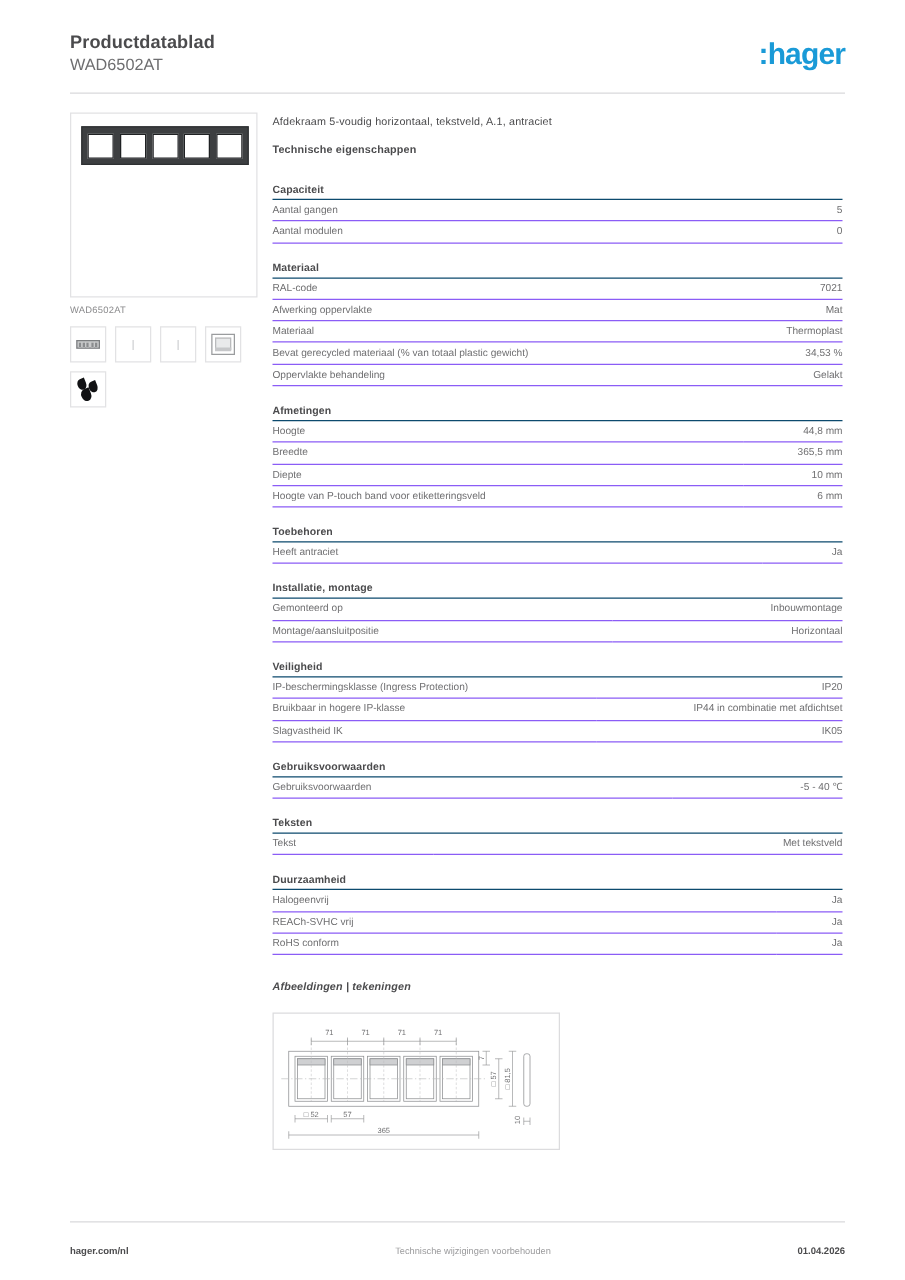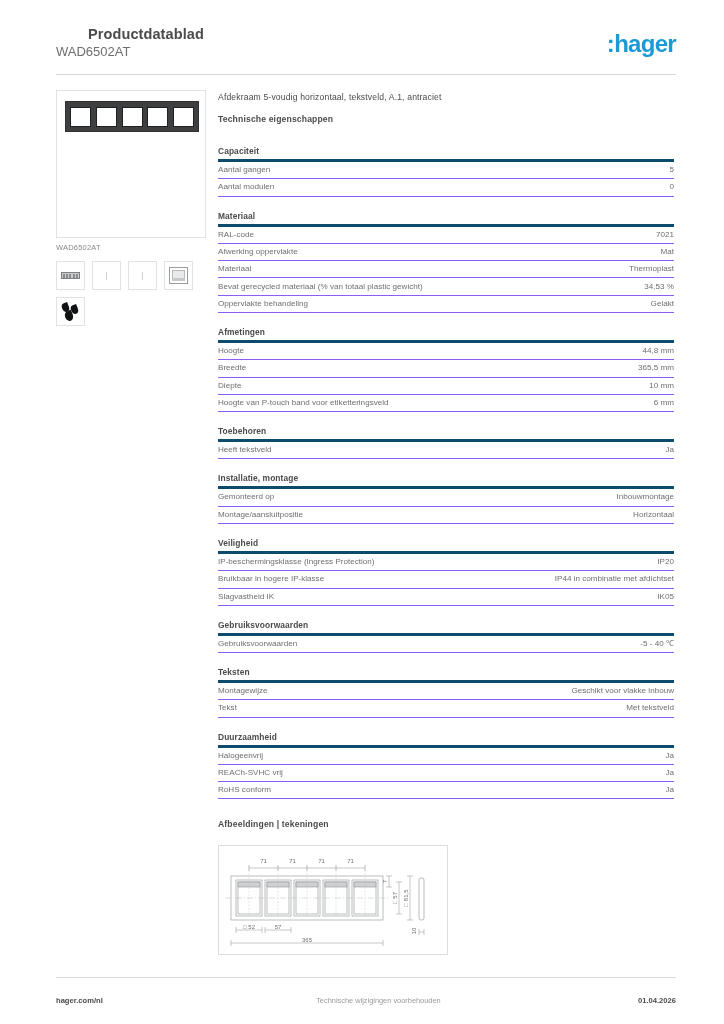--- a/index.html
+++ b/index.html
@@ -15,21 +15,21 @@
     -webkit-font-smoothing: antialiased;
   }
   .page { position: absolute; inset: 0; }
 
   
   .header {
     position: absolute; left: 56px; top: 26px; right: 48px; height: 46px;
   }
   .doc-title {
     font-size: 14.5px; font-weight: bold; color: #4b4b4d;
-    letter-spacing: .1px; line-height: 17px; margin-left: 32px;
+    letter-spacing: .1px; line-height: 17px;
   }
   .doc-ref {
     font-size: 13px; font-weight: normal; color: #6e6e70;
     line-height: 16px; margin-top: 1px;
   }
   .logo {
     position: absolute; right: 0; top: 5px;
     font-size: 24px; font-weight: bold; letter-spacing: -0.7px;
     color: #1a9ad7; line-height: 26px;
   }
@@ -108,37 +108,37 @@
     letter-spacing: .15px; margin-bottom: 12px;
   }
   .section-title-lg {
     font-size: 8.6px; font-weight: bold; color: #4b4b4d;
     letter-spacing: .15px; margin-bottom: 22px;
   }
   .group { margin-bottom: 14px; }
   .group-title {
     font-size: 8.4px; font-weight: bold; color: #4b4b4d;
     letter-spacing: .1px; padding-bottom: 3px;
-    border-bottom: 3px solid #0c4a6e;
+    border-bottom: 1px solid #0c4a6e;
   }
   table.spec { width: 100%; border-collapse: collapse; }
   table.spec td {
     font-size: 8.1px; color: #6f6f71;
     padding: 3.1px 0 3.2px;
     border-bottom: 1px solid #8b5cf6;
     line-height: 10px;
   }
   table.spec td.k { text-align: left; }
   table.spec td.v { text-align: right; white-space: nowrap; }
 
   
   .draw-wrap { margin-top: 20px; }
   .draw-title {
     font-size: 8.6px; font-weight: bold; color: #4b4b4d;
-    letter-spacing: .15px; margin-bottom: 16px;
+    letter-spacing: .15px; margin-bottom: 16px; font-style: italic;
   }
   .draw-box {
     width: 230px; height: 110px;
     border: 1px solid #dcdcde; background: #fff;
     position: relative;
   }
   .draw-box svg { display: block; }
 
   
   .footer-rule {
@@ -278,21 +278,21 @@
                 <td class="v">6 mm</td>
               </tr>
             </tbody>
           </table>
         </div>
         <div class="group">
           <div class="group-title">Toebehoren</div>
           <table class="spec">
             <tbody>
               <tr>
-                <td class="k">Heeft tekstveld</td>
+                <td class="k">Heeft antraciet</td>
                 <td class="v">Ja</td>
               </tr>
             </tbody>
           </table>
         </div>
         <div class="group">
           <div class="group-title">Installatie, montage</div>
           <table class="spec">
             <tbody>
               <tr>
@@ -333,24 +333,20 @@
                 <td class="k">Gebruiksvoorwaarden</td>
                 <td class="v">-5 - 40 ℃</td>
               </tr>
             </tbody>
           </table>
         </div>
         <div class="group">
           <div class="group-title">Teksten</div>
           <table class="spec">
             <tbody>
-              <tr>
-                <td class="k">Montagewijze</td>
-                <td class="v">Geschikt voor vlakke inbouw</td>
-              </tr>
               <tr>
                 <td class="k">Tekst</td>
                 <td class="v">Met tekstveld</td>
               </tr>
             </tbody>
           </table>
         </div>
         <div class="group">
           <div class="group-title">Duurzaamheid</div>
           <table class="spec">

